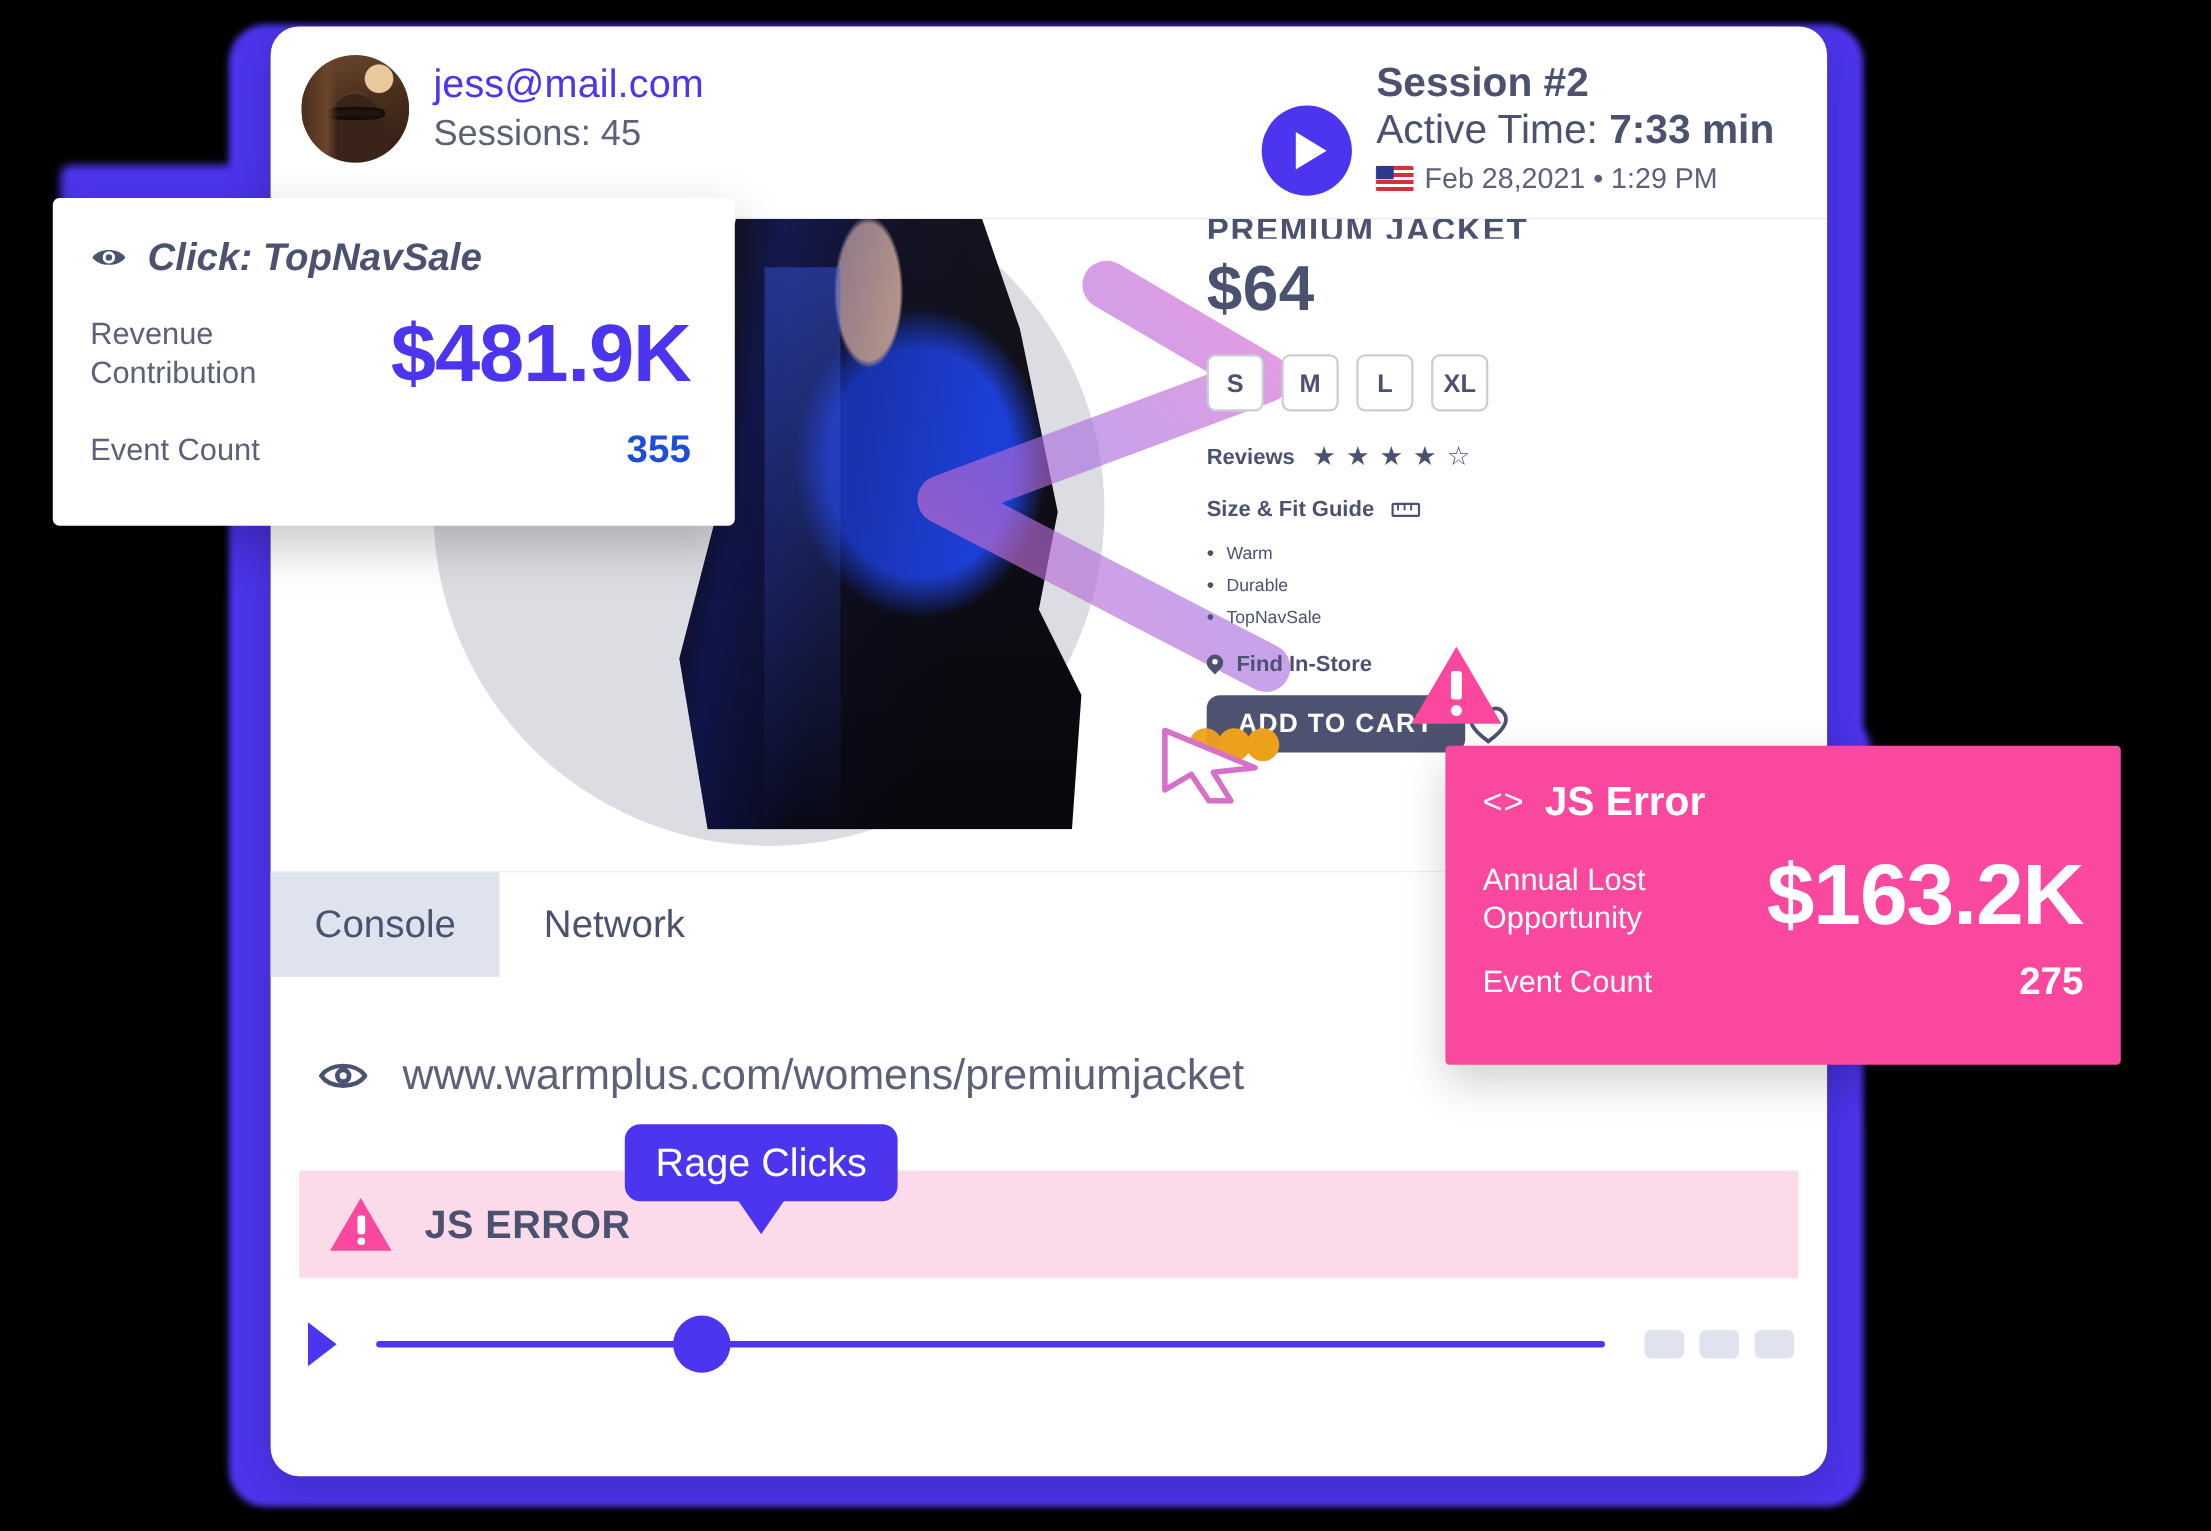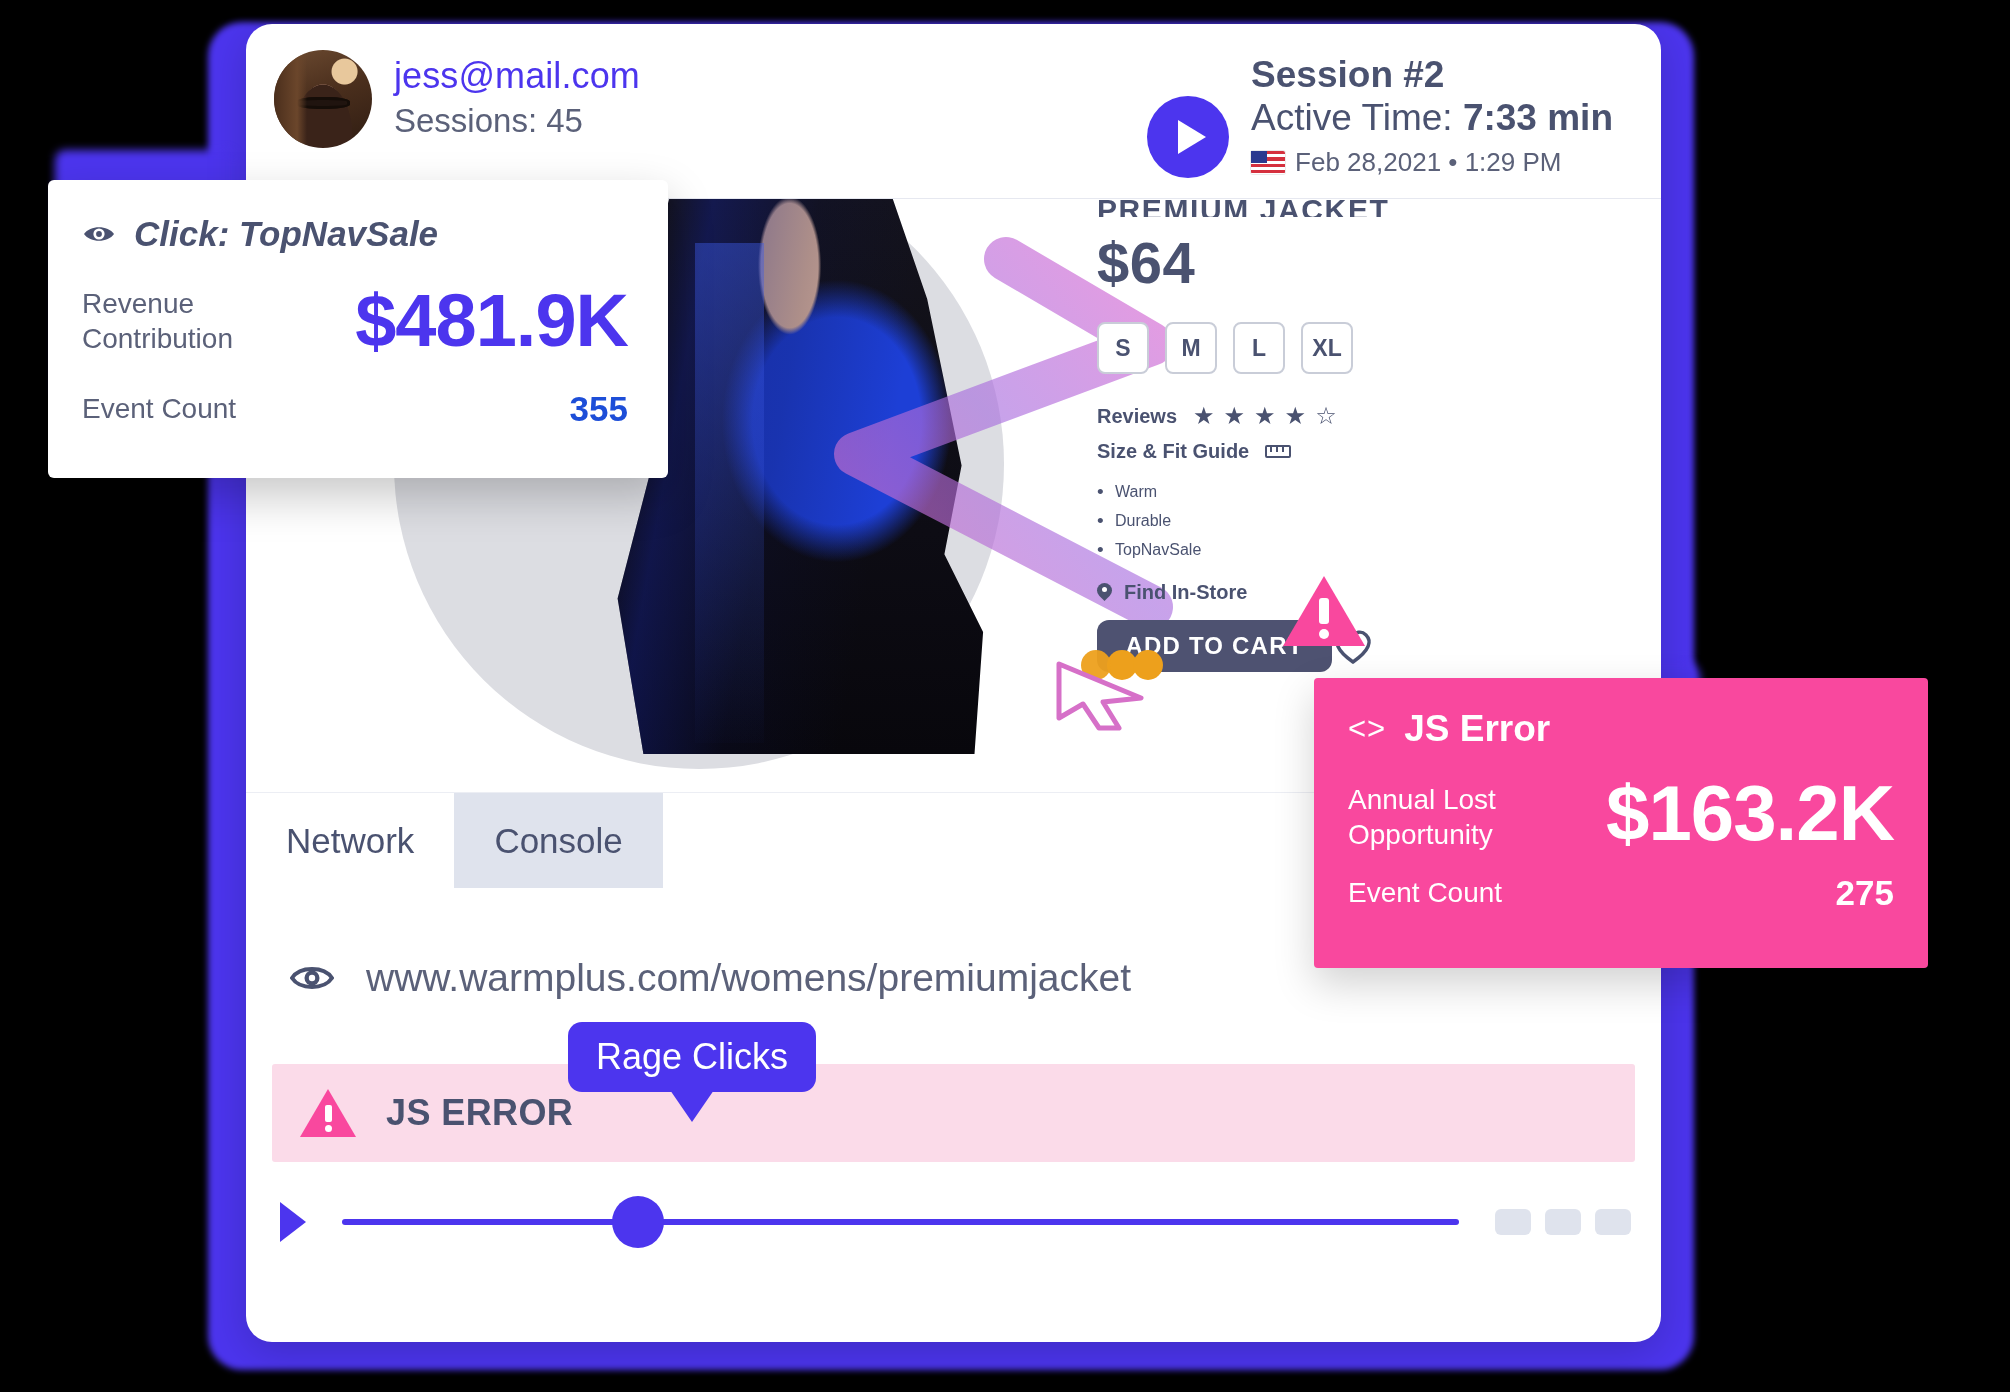--- a/index.html
+++ b/index.html
@@ -149,21 +149,21 @@
   .product-price { font-size: 58px; font-weight: 800; color: #4a5270; margin-top: 12px; letter-spacing: .5px; }
   .sizes { display: flex; gap: 16px; margin-top: 26px; }
   .size-box {
     width: 52px; height: 52px; border: 2px solid #c9cdd8; border-radius: 8px;
     display: flex; align-items: center; justify-content: center;
     font-size: 23px; font-weight: 800; color: #4a5270; background: #fff;
   }
   .review-row { display: flex; align-items: center; gap: 16px; margin-top: 30px; }
   .review-label { font-size: 20px; font-weight: 700; color: #4a5270; }
   .stars { display: flex; gap: 9px; font-size: 24px; color: #4a5270; line-height: 1; }
-  .fit-row { display: flex; align-items: center; gap: 16px; margin-top: 12px; }
+  .fit-row { display: flex; align-items: center; gap: 16px; margin-top: 24px; }
   .fit-label { font-size: 20px; font-weight: 700; color: #4a5270; }
   .ruler {
     width: 26px; height: 13px; border: 2px solid #4a5270; border-radius: 2px;
     position: relative;
   }
   .ruler::after{
     content:""; position:absolute; left:3px; top:0; right:3px; height:5px;
     background:
       linear-gradient(90deg,#4a5270 0 2px,transparent 2px 6px) repeat-x;
     background-size:6px 5px;
@@ -426,22 +426,22 @@
             </span>
         </div>
       </div>
 
       <svg class="cursor-arrow" viewBox="0 0 110 80">
         <path d="M18 10 L100 44 L62 48 L78 74 L58 74 L42 50 L18 64 Z" fill="#ffffff" stroke="#d670c8" stroke-width="5" stroke-linejoin="round"></path>
       </svg>
     </div>
 
     <div class="tabs">
+      <div class="tab active">Console</div>
       <div class="tab">Network</div>
-      <div class="tab active">Console</div>
     </div>
 
     <div class="url-row">
       <svg class="eye-big" viewBox="0 0 44 30">
         <path d="M2 15 C10 3 34 3 42 15 C34 27 10 27 2 15 Z" fill="none" stroke="#4a5270" stroke-width="4"></path>
         <circle cx="22" cy="15" r="7.5" fill="#4a5270"></circle>
         <circle cx="22" cy="15" r="3.2" fill="#ffffff"></circle>
       </svg>
       <div class="url-text">www.warmplus.com/womens/premiumjacket</div>
     </div>

